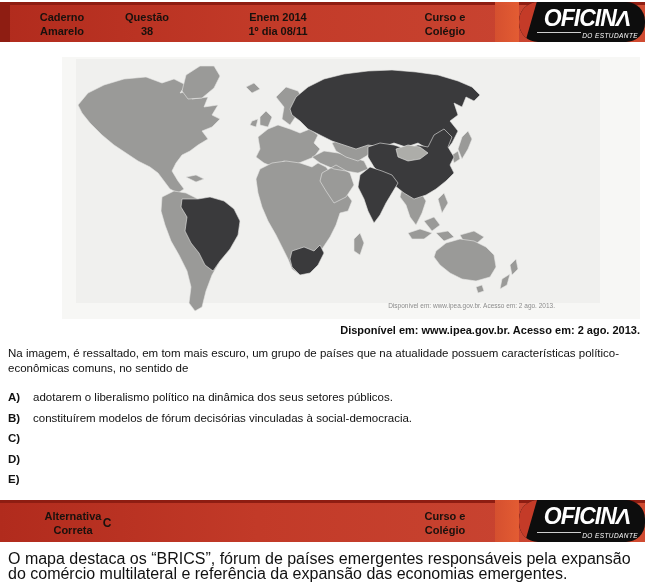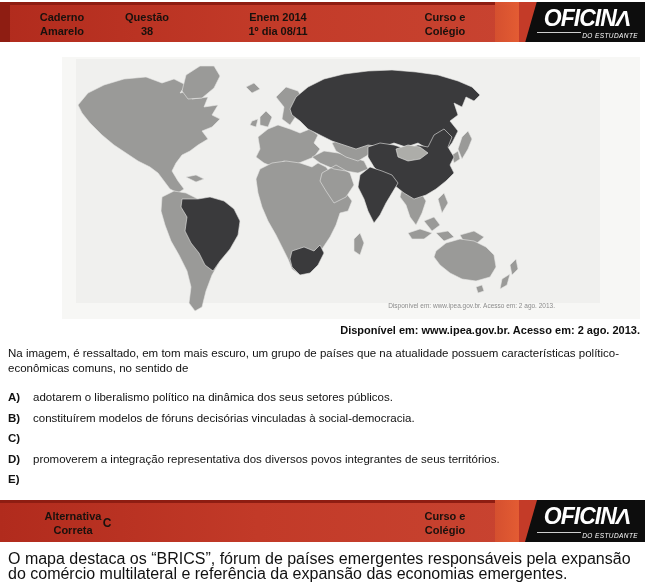--- a/index.html
+++ b/index.html
@@ -10,21 +10,21 @@
   
   .bar{position:absolute;left:0;width:645px;height:40px;
        background:linear-gradient(90deg,#b12b1d 0%,#c23a28 40%,#c84330 78%,#d04b31 97%);}
   .strip-top{position:absolute;top:0;left:0;right:0;height:3px;background:#8e1d12;}
   .strip-left{position:absolute;top:0;left:0;bottom:0;width:10px;background:#8e1d12;}
   .bar-cell{position:absolute;top:3px;bottom:0;display:flex;flex-direction:column;
             justify-content:center;text-align:center;font-weight:bold;font-size:11px;
             line-height:14px;color:#19110d;}
   .bright-seg{position:absolute;top:0;bottom:0;left:495px;width:24px;
               background:linear-gradient(90deg,#d5502f,#e35c33);}
-  .logo-box{position:absolute;top:0;bottom:0;left:519px;width:126px;background:#0d0d0d;overflow:hidden;}
+  .logo-box{position:absolute;top:0;bottom:0;left:519px;width:126px;background:#0d0d0d;overflow:hidden;border-radius:19px;}
   .logo-red{position:absolute;left:-10px;top:0;width:22px;height:100%;background:#c43b28;transform:skewX(-16deg);}
   .logo-text{position:absolute;left:14px;top:3px;width:108px;text-align:center;color:#fff;
              font-size:23px;font-weight:bold;font-style:italic;letter-spacing:-1px;white-space:nowrap;}
   .logo-line{position:absolute;left:18px;right:64px;bottom:9px;height:1px;background:#fff;opacity:.8;}
   .logo-sub{position:absolute;right:7px;bottom:3px;color:#fff;font-size:6.5px;font-style:italic;letter-spacing:.4px;}
   
   .map{position:absolute;left:62px;top:57px;width:578px;height:262px;background:#fafaf8;}
   .map svg{position:absolute;left:0;top:0;}
   .map svg path{stroke:#e8e8e6;stroke-width:.6;}
   .map-caption{position:absolute;right:85px;bottom:10px;font-size:6.5px;color:#8b8b8b;}
@@ -114,28 +114,27 @@
 
 <div class="question">Na imagem, é ressaltado, em tom mais escuro, um grupo de países que na atualidade possuem características político-econômicas comuns, no sentido de</div>
 
 <div class="options">
   <div class="option">
     <span class="letter">A)</span>
     <span>adotarem o liberalismo político na dinâmica dos seus setores públicos.</span>
   </div>
   <div class="option">
     <span class="letter">B)</span>
-    <span>constituírem modelos de fóruns decisórias vinculadas à social-democracia.</span>
+    <span>constituírem modelos de fórum decisórias vinculadas à social-democracia.</span>
   </div>
   <div class="option">
     <span class="letter">C)</span>
   </div>
   <div class="option">
     <span class="letter">D)</span>
-    <span>promoverem a integração representativa dos diversos povos integrantes de seus territórios.</span>
   </div>
   <div class="option">
     <span class="letter">E)</span>
   </div>
 </div>
 
 <div class="bar" style="top:500px;height:42px">
   <div class="strip-top"></div>
   <div class="bar-cell" style="left:23px;width:100px">
     <span>Alternativa</span>

